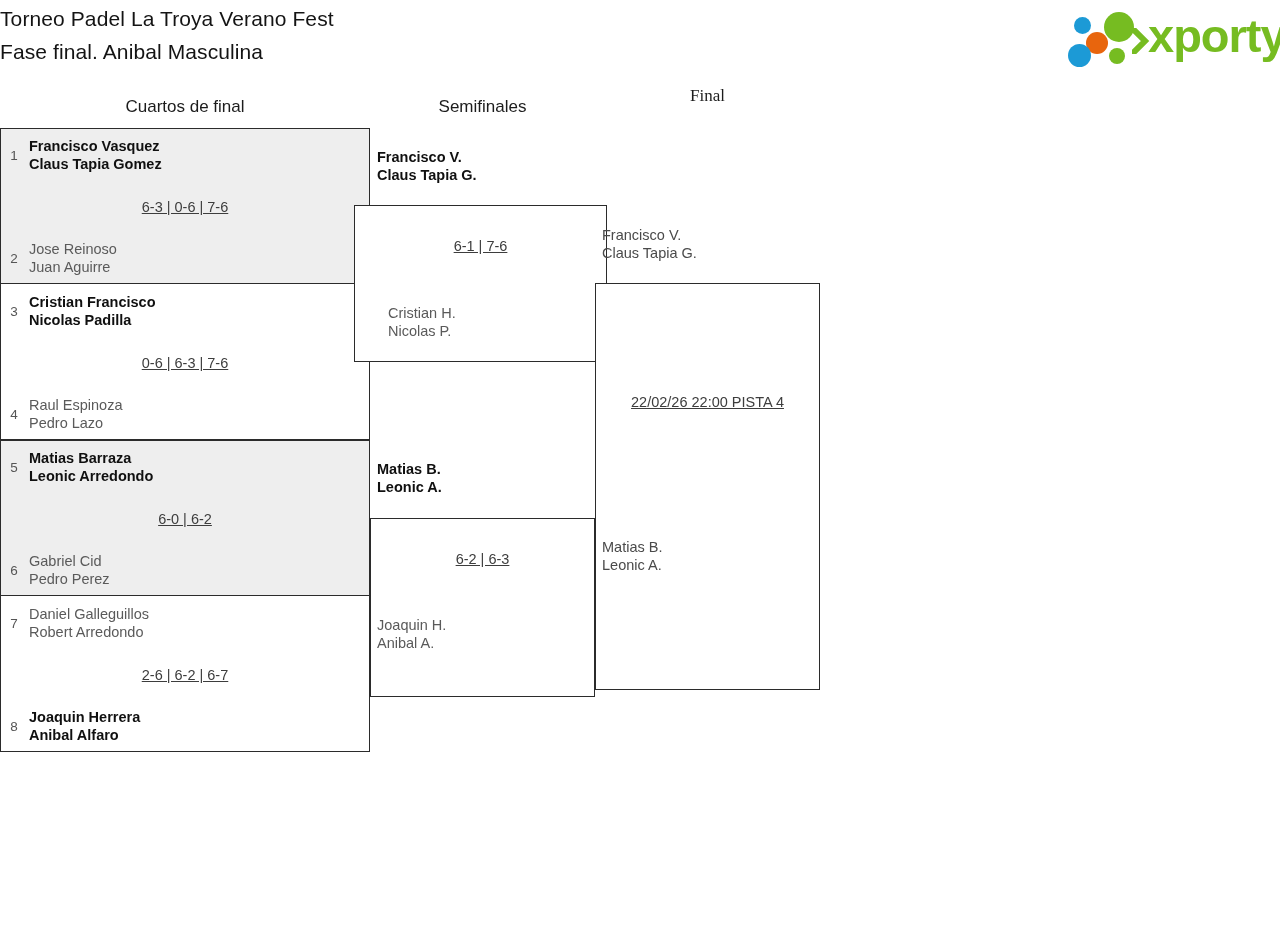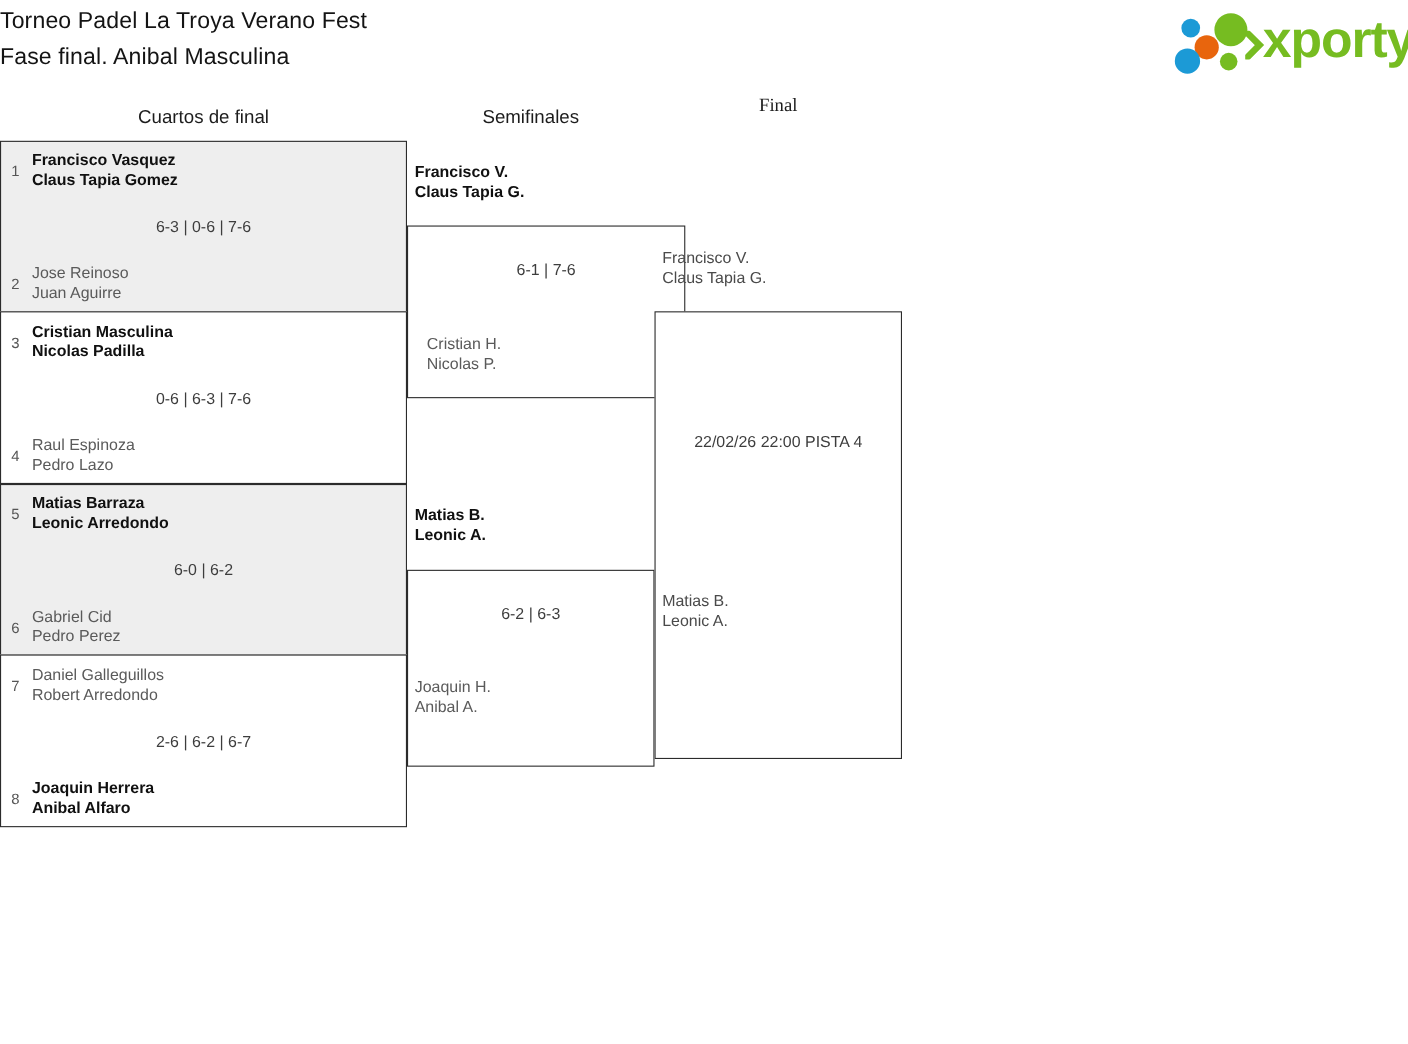--- a/index.html
+++ b/index.html
@@ -60,20 +60,21 @@
 
   
   .score {
     position: absolute;
     left: 0; right: 0;
     text-align: center;
     font-size: 14.5px;
     color: #3d3d3d;
     line-height: 18px;
     white-space: nowrap;
+    text-decoration: underline;
   }
 
   
   .team {
     position: absolute;
     display: flex;
     align-items: center;
     gap: 8px;
     white-space: nowrap;
   }
@@ -146,21 +147,21 @@
         <span>Jose Reinoso</span>
         <span>Juan Aguirre</span>
       </div>
     </div>
   </div>
 
   <div class="mbox plain" style="left:0px; top:283px; width:370px; height:157px;">
     <div class="team winner" style="left:6px; top:9px;">
       <div class="seed">3</div>
       <div class="names">
-        <span>Cristian Masculina</span>
+        <span>Cristian Francisco</span>
         <span>Nicolas Padilla</span>
       </div>
     </div>
     <div class="score" style="top:70px;">0-6 | 6-3 | 7-6</div>
     <div class="team loser" style="left:6px; top:112px;">
       <div class="seed">4</div>
       <div class="names">
         <span>Raul Espinoza</span>
         <span>Pedro Lazo</span>
       </div>
@@ -203,21 +204,21 @@
     </div>
   </div>
 
   <div class="team float winner" style="left:377px; top:148px;">
     <div class="names">
       <span>Francisco V.</span>
       <span>Claus Tapia G.</span>
     </div>
   </div>
 
-  <div class="mbox plain" style="left:370px; top:205px; width:253px; height:157px;">
+  <div class="mbox plain" style="left:354px; top:205px; width:253px; height:157px;">
     <div class="score" style="top:31px;">6-1 | 7-6</div>
   </div>
 
   <div class="team float loser" style="left:377px; top:304px;margin-left:11px;">
     <div class="names">
       <span>Cristian H.</span>
       <span>Nicolas P.</span>
     </div>
   </div>
 

